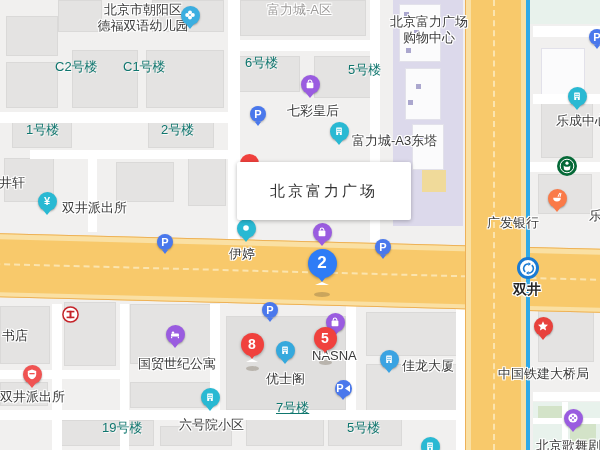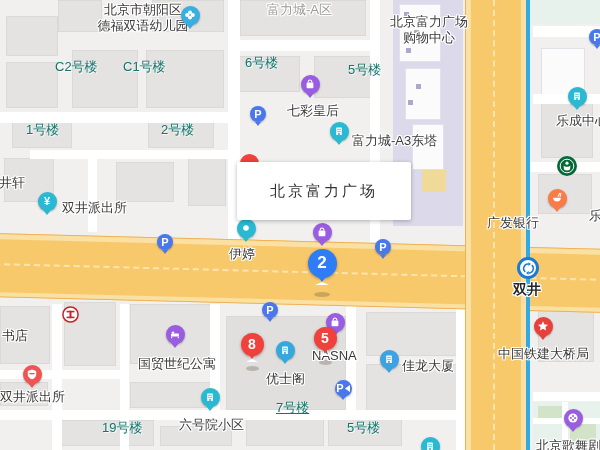--- a/index.html
+++ b/index.html
@@ -342,21 +342,21 @@
         <g fill="#3BA3E2">
           <rect x="4.4" y="3.8" width="1.2" height="1.2"></rect>
           <rect x="6.4" y="3.8" width="1.2" height="1.2"></rect>
           <rect x="4.4" y="5.8" width="1.2" height="1.2"></rect>
           <rect x="6.4" y="5.8" width="1.2" height="1.2"></rect>
           <rect x="5.2" y="7.8" width="1.6" height="2.2"></rect>
         </g>
       </svg>
       <span class="tail" style="border-top-color:#3BA3E2"></span>
     </div>
-    <div class="lab" style="left: 498px; top: 346px;">中国铁建大桥局</div>
+    <div class="lab" style="left: 498px; top: 366px;">中国铁建大桥局</div>
     <div class="cat" style="left: 533.5px; top: 316.5px; background: rgb(232, 65, 60);">
       <svg width="12" height="12" viewBox="0 0 12 12">
         <polygon fill="#fff" points="6,1.2 7.5,4.4 11,4.8 8.4,7.2 9.1,10.6 6,8.8 2.9,10.6 3.6,7.2 1,4.8 4.5,4.4"></polygon>
       </svg>
       <span class="tail" style="border-top-color:#E8413C"></span>
     </div>
     <div class="lab" style="left: 536px; top: 438px;">北京歌舞剧</div>
     <div class="cat" style="left: 563.5px; top: 408.5px; background: rgb(154, 92, 224);">
       <svg width="12" height="12" viewBox="0 0 12 12">
         <circle cx="6" cy="6" r="4.6" fill="#fff"></circle>

